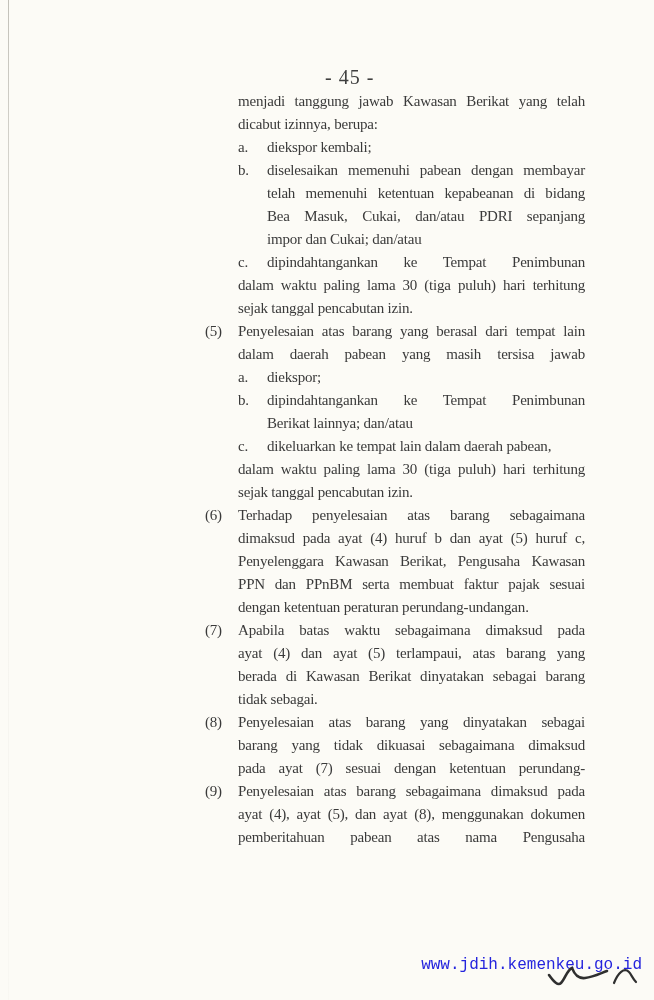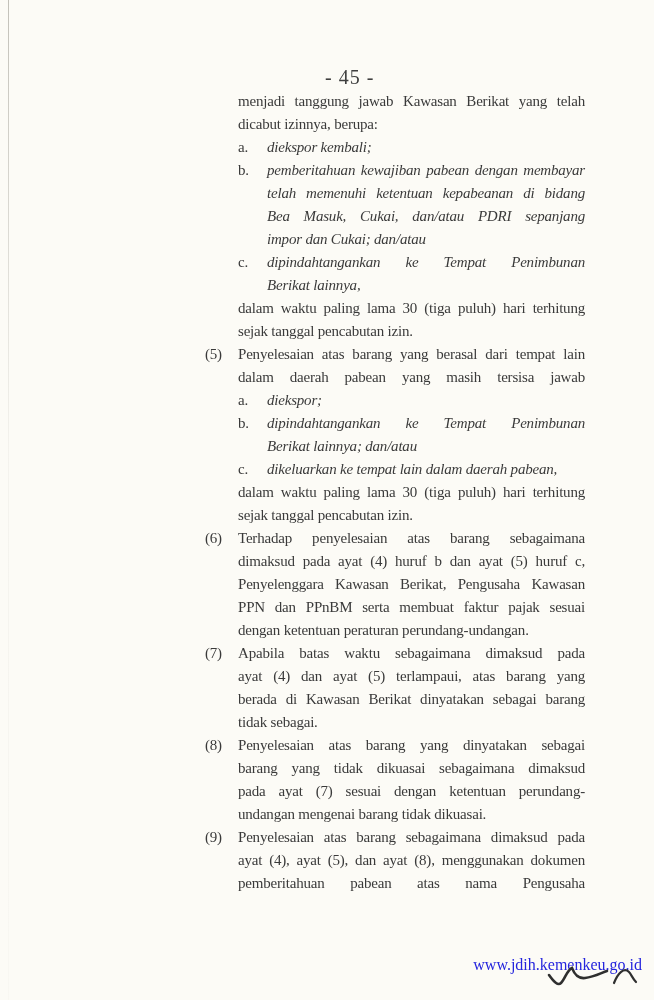--- a/index.html
+++ b/index.html
@@ -41,32 +41,32 @@
   .num {
     width: 33px;
     flex: 0 0 33px;
   }
   .pbody { flex: 1 1 auto; min-width: 0; }
   .subitem { display: flex; }
   .letter {
     width: 29px;
     flex: 0 0 29px;
   }
-  .itext { flex: 1 1 auto; min-width: 0; font-style: italic; }
+  .itext { flex: 1 1 auto; min-width: 0; }
   .line {
     text-align: justify;
     text-align-last: justify;
   }
   .line-last {
     text-align-last: left;
   }
   .footer-url {
     position: absolute;
     right: 12px; top: 956px;
-    font-family: Liberation Serif, serif;
+    font-family: Liberation Mono, monospace;
     font-size: 16px;
     color: #2424dd;
     text-decoration: none;
     cursor: pointer;
   }
   .scribble {
     position: absolute;
     left: 546px; top: 956px;
     width: 100px; height: 36px;
     pointer-events: none;
@@ -90,31 +90,30 @@
         </div>
       <div class="subitem">
         <div class="letter">a.</div>
         <div class="itext">
             <div class="line line-last">diekspor kembali;</div>
           </div>
       </div>
       <div class="subitem">
         <div class="letter">b.</div>
         <div class="itext">
-            <div class="line">pemberitahuan kewajiban pabean dengan membayar</div>
+            <div class="line">diselesaikan memenuhi pabean dengan membayar</div>
             <div class="line">telah memenuhi ketentuan kepabeanan di bidang</div>
             <div class="line">Bea Masuk, Cukai, dan/atau PDRI sepanjang</div>
             <div class="line line-last">impor dan Cukai; dan/atau</div>
           </div>
       </div>
       <div class="subitem">
         <div class="letter">c.</div>
         <div class="itext">
             <div class="line">dipindahtangankan ke Tempat Penimbunan</div>
-            <div class="line line-last">Berikat lainnya,</div>
           </div>
       </div>
       <div>
           <div class="line">dalam waktu paling lama 30 (tiga puluh) hari terhitung</div>
           <div class="line line-last">sejak tanggal pencabutan izin.</div>
         </div>
     </div>
   </div>
 
   <div class="para">
@@ -170,21 +169,20 @@
         <div class="line line-last">tidak sebagai.</div>
       </div>
   </div>
 
   <div class="para">
     <div class="num">(8)</div>
     <div class="pbody">
         <div class="line">Penyelesaian atas barang yang dinyatakan sebagai</div>
         <div class="line">barang yang tidak dikuasai sebagaimana dimaksud</div>
         <div class="line">pada ayat (7) sesuai dengan ketentuan perundang-</div>
-        <div class="line line-last">undangan mengenai barang tidak dikuasai.</div>
       </div>
   </div>
 
   <div class="para">
     <div class="num">(9)</div>
     <div class="pbody">
         <div class="line">Penyelesaian atas barang sebagaimana dimaksud pada</div>
         <div class="line">ayat (4), ayat (5), dan ayat (8), menggunakan dokumen</div>
         <div class="line">pemberitahuan pabean atas nama Pengusaha</div>
       </div>

